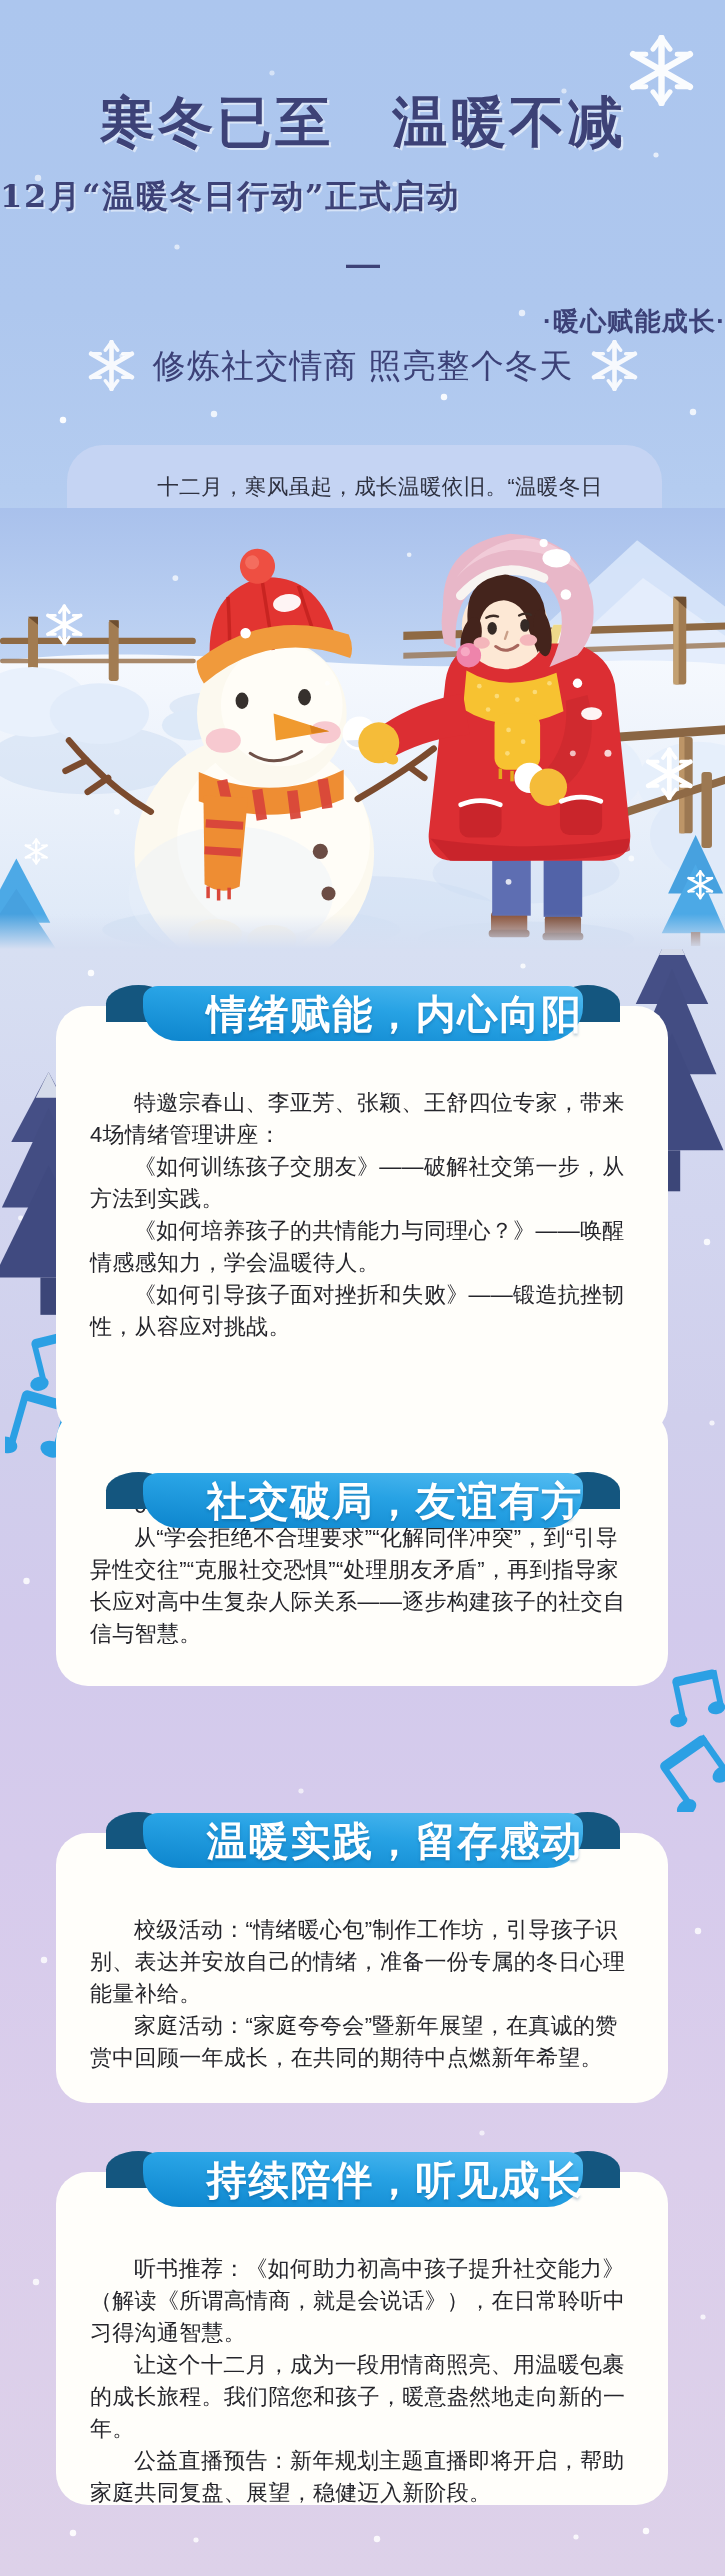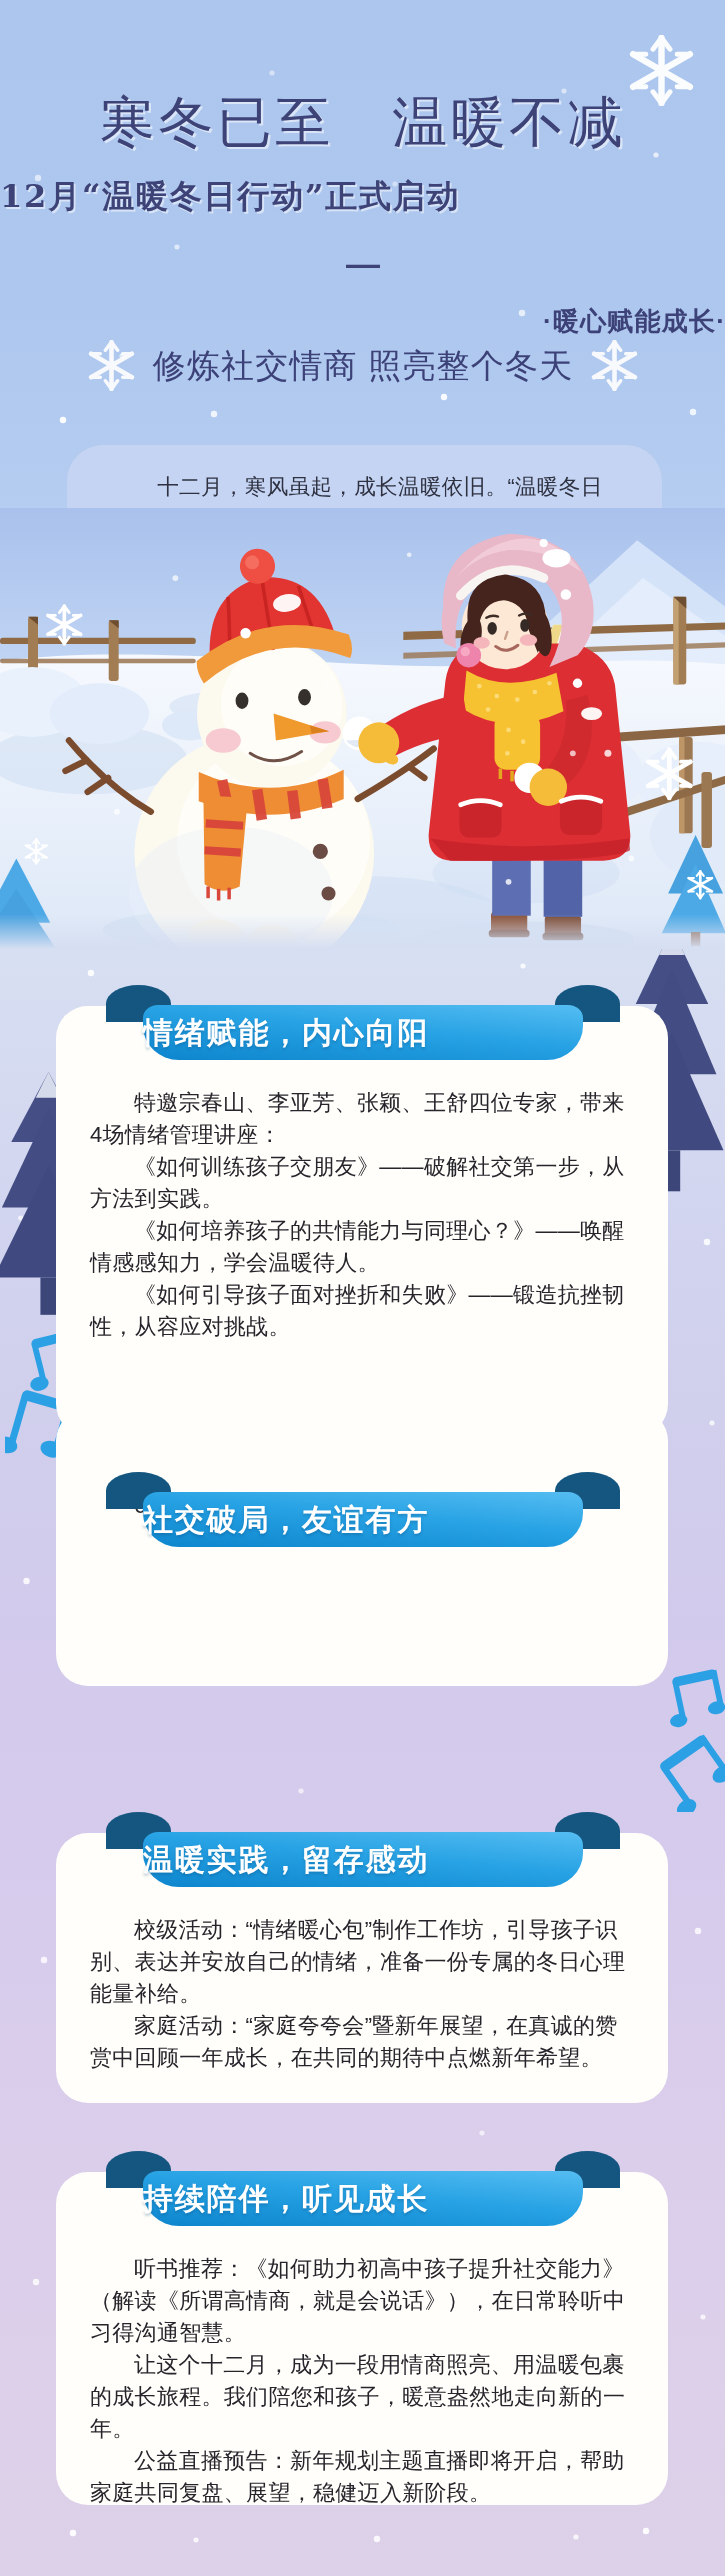--- a/index.html
+++ b/index.html
@@ -8,21 +8,21 @@
     font-family:"Liberation Sans",sans-serif;
     background:linear-gradient(180deg,
       #acc6ee 0%, #aec7ee 12%, #b4ccf0 19%, #bdd3f2 24%,
       #d7dff2 37%, #d2d5ef 47%, #d0cfec 55%, #d2caec 63%,
       #d6cbec 72%, #dbceeb 84%, #ddd1e9 100%);
   }
   .abs{position:absolute;}
   
   .hero-title{
     top:86px;left:0;width:726px;text-align:center;
-    font-family:"DejaVu Serif","Liberation Serif",serif;font-weight:normal;
+    font-family:"DejaVu Serif","Liberation Serif",serif;font-weight:bold;
     font-size:55px;color:#3d4277;letter-spacing:3.5px;
     text-shadow:2.3px 2.3px 0 rgba(255,255,255,.55);
   }
   .hero-sub{
     top:175px;left:0;width:726px;text-align:left;
     font-family:"DejaVu Serif","Liberation Serif",serif;font-weight:bold;
     font-size:32px;color:#3d4277;letter-spacing:1.8px;
     text-shadow:1.8px 1.8px 0 rgba(255,255,255,.5);
   }
   .hero-divider{
@@ -75,24 +75,24 @@
     710px 1421px 0 0.6px rgba(255,255,255,.75), 34px 2280px 0 1.2px rgba(255,255,255,.8),
     701px 2315px 0 0.6px rgba(255,255,255,.75), 574px 2535px 0 0.6px rgba(255,255,255,.8),
     194px 2538px 0 0.6px rgba(255,255,255,.8), 358px 1456px 0 1.2px rgba(255,255,255,.7),
     299px 1789px 0 0.6px rgba(255,255,255,.65), 480px 2131px 0 0.6px rgba(255,255,255,.65);}
   
   .ribbon{left:104px;width:518px;height:58px;z-index:6;}
   .ribbon .curl{position:absolute;top:0;width:65px;height:37px;background:#14567f;
     border-radius:100% 100% 0 0;}
   .ribbon .curl.l{left:2.3px;} .ribbon .curl.r{right:2.3px;}
   .ribbon .bar{
-    position:absolute;left:39px;right:39px;top:20px;height:55px;
+    position:absolute;left:39px;right:39px;top:1px;height:55px;
     background:linear-gradient(185deg,#55bdf2 0%,#27a2e4 45%,#0d85cd 100%);
     border-radius:15px 15px 36px 36px / 13px 13px 34px 34px;
-    text-align:left;line-height:56px;font-size:30px;font-weight:900;
+    text-align:right;line-height:56px;font-size:40px;font-weight:900;
     color:#ffffff;letter-spacing:1.8px;text-shadow:0 1.8px 2.9px rgba(10,70,120,.3);
   }
   .r1{top:985px;} .r2{top:1472px;} .r3{top:1812px;} .r4{top:2151px;}
   
   .card{
     left:56px;width:612px;background:#fffefa;border-radius:32px;z-index:5;
     box-sizing:border-box;padding:81px 34px 0 34px;
   }
   .card p{margin:0;font-size:22px;line-height:32px;color:#25252b;
     text-indent:2em;letter-spacing:0.3px;}
@@ -418,20 +418,21 @@
   <p>《如何引导孩子面对挫折和失败》——锻造抗挫韧性，从容应对挑战。</p>
 </div>
 
 <div class="abs ribbon r2">
   <div class="curl l"></div>
   <div class="curl r"></div>
   <div class="bar">社交破局，友谊有方</div>
 </div>
 <div class="abs card c2">
   <p>6节社交微课系统破解常见人际难题：</p>
+  <p>从“学会拒绝不合理要求”“化解同伴冲突”，到“引导异性交往”“克服社交恐惧”“处理朋友矛盾”，再到指导家长应对高中生复杂人际关系——逐步构建孩子的社交自信与智慧。</p>
 </div>
 
 <div class="abs ribbon r3">
   <div class="curl l"></div>
   <div class="curl r"></div>
   <div class="bar">温暖实践，留存感动</div>
 </div>
 <div class="abs card c3">
   <p>校级活动：“情绪暖心包”制作工作坊，引导孩子识别、表达并安放自己的情绪，准备一份专属的冬日心理能量补给。</p>
   <p>家庭活动：“家庭夸夸会”暨新年展望，在真诚的赞赏中回顾一年成长，在共同的期待中点燃新年希望。</p>

